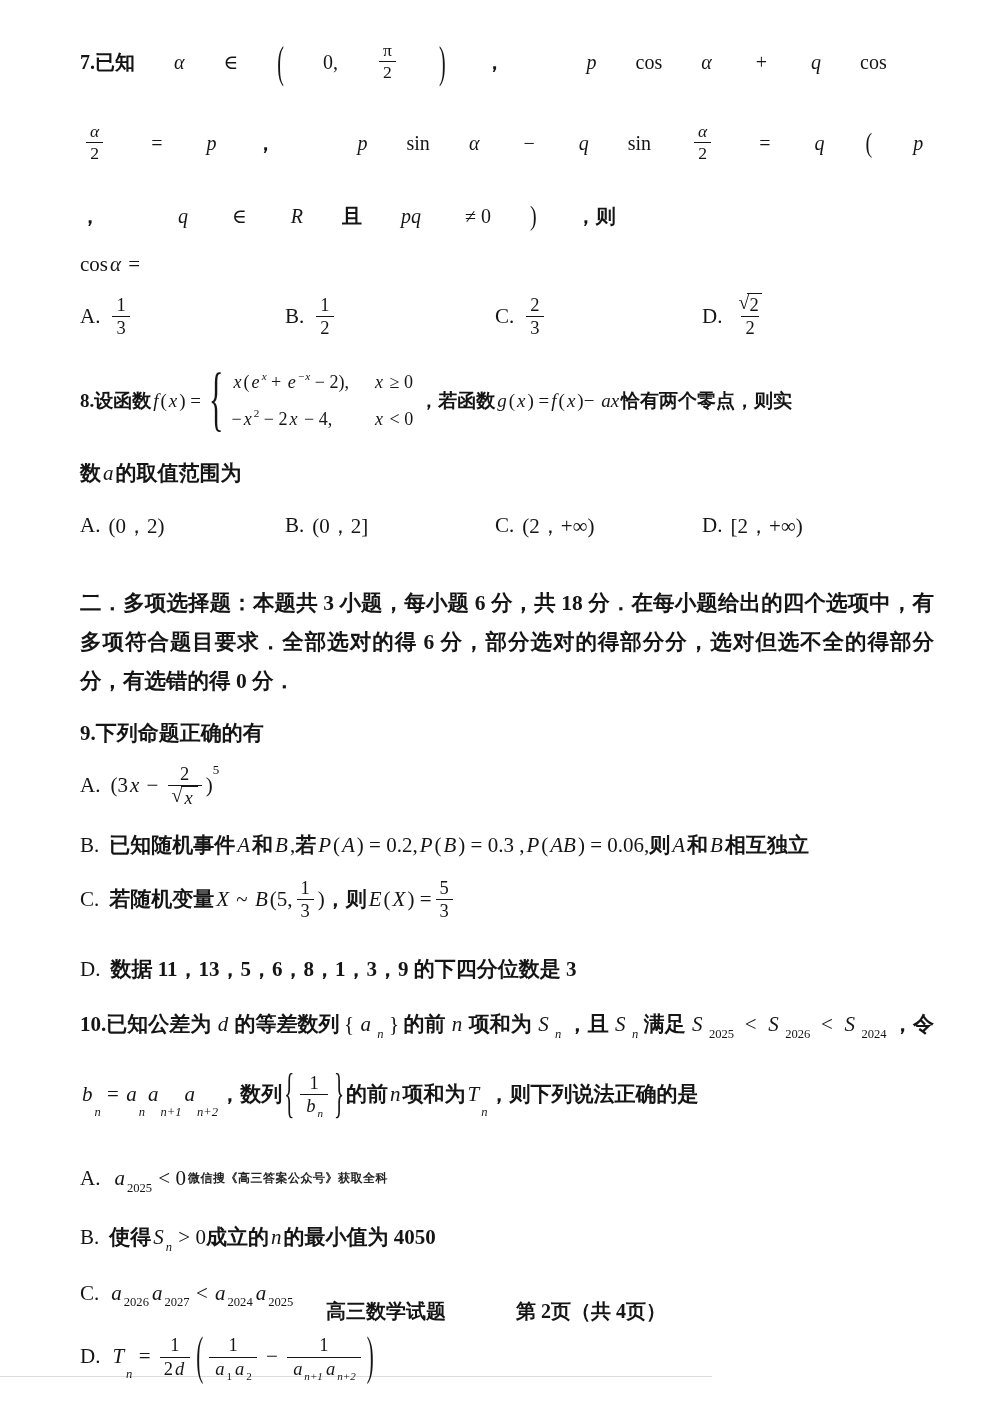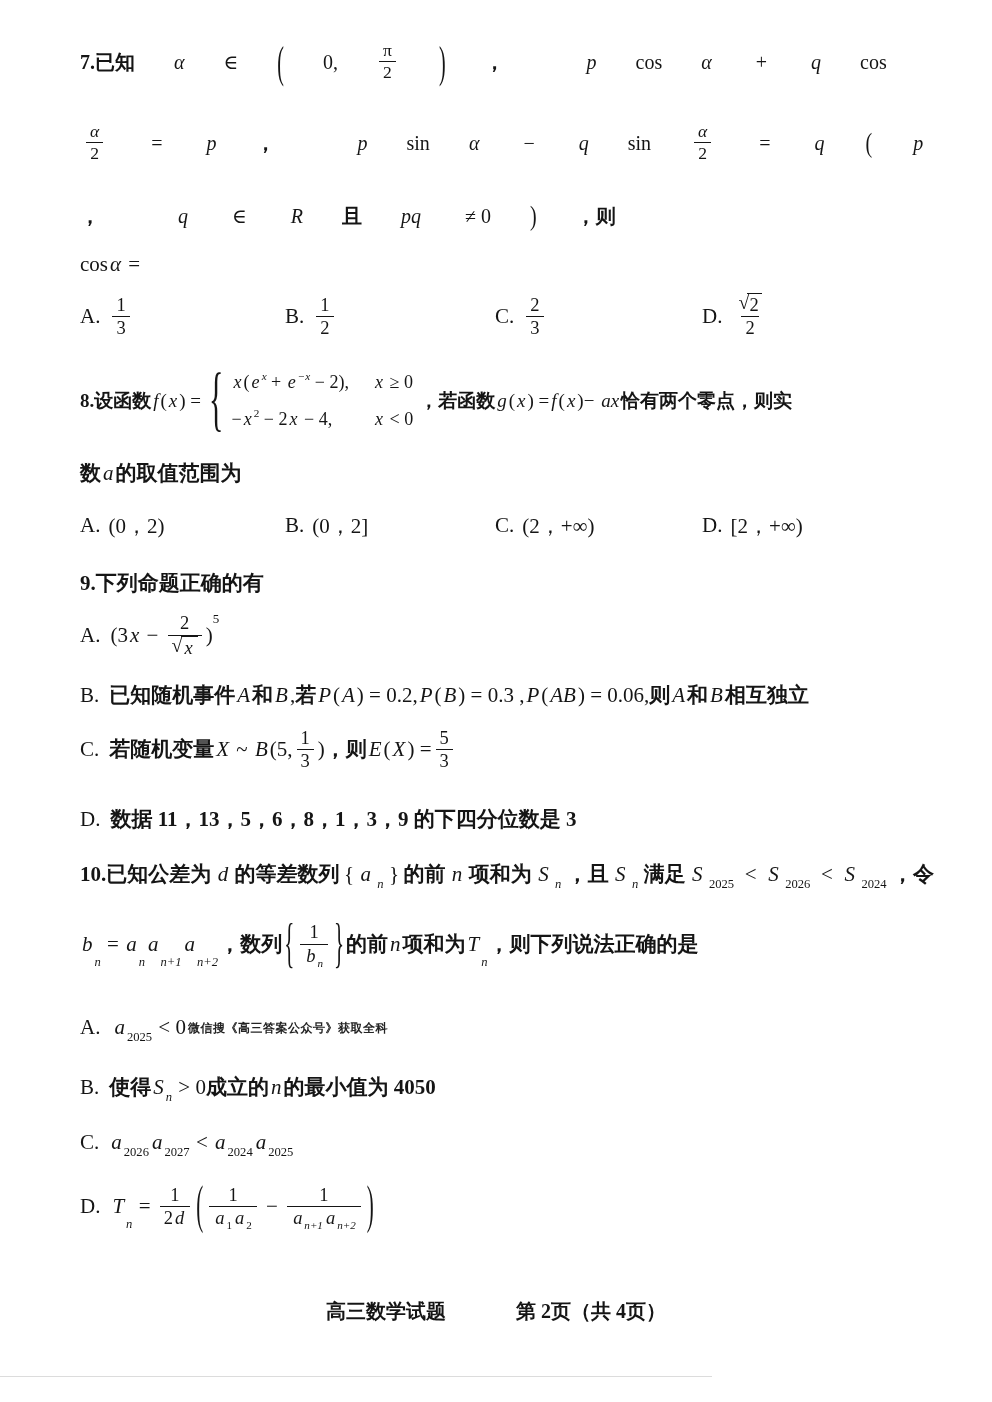--- a/index.html
+++ b/index.html
@@ -39,21 +39,21 @@
   .opt > span{white-space:pre;}
   .opt .lbl{font-weight:500;margin-right:8px;}
   
   .b-q7-stem{margin-top:0;font-size:20px;gap:37px;}
   .b-q7-cos{margin-top:20px;}
   .b-q7-options{margin-top:14px;}
   .b-q8-stem{margin-top:30px;font-size:19px;}
   .b-q8-stem-cont{margin-top:26px;}
   .b-q8-options{margin-top:24px;}
   .b-section2-heading{margin-top:44px;}
-  .b-q9-stem{margin-top:29px;align-items:center;}
+  .b-q9-stem{margin-top:18px;align-items:center;}
   .b-q9-option-a{margin-top:14px;}
   .b-q9-option-b{margin-top:22px;}
   .b-q9-option-c{margin-top:16px;}
   .b-q9-option-d{margin-top:32px;}
   .b-q10-stem-1{margin-top:26px;justify-content:space-between;}
   .b-q10-stem-2{margin-top:32px;}
   .b-q10-option-a{margin-top:46px;}
   .b-q10-option-b{margin-top:30px;}
   .b-q10-option-c{margin-top:26px;}
   .b-q10-option-d{margin-top:26px;}
@@ -170,20 +170,21 @@
       </span>
       <span class="opt">
         <span class="lbl">C.</span>
         <span class="n">(2，+∞)</span>
       </span>
       <span class="opt">
         <span class="lbl">D.</span>
         <span class="n">[2，+∞)</span>
       </span>
     </div>
+    <div class="blk b-section2-heading para"><span class="s">二．多项选择题：本题共 3 小题，每小题 6 分，共 18 分．在每小题给出的四个选项中，有多项符合题目要求．全部选对的得 6 分，部分选对的得部分分，选对但选不全的得部分分，有选错的得 0 分．</span></div>
     <div class="blk b-q9-stem line">
       <span class="s">9.下列命题正确的有</span>
     </div>
     <div class="blk b-q9-option-a line">
       <span class="n">A.</span>
       <span class="sp" style="width: 10px;"></span>
       <span class="n">(3</span>
       <span class="mi">x</span>
       <span class="n"> − </span>
       <span class="frac"><span class="fn"><span class="n">2</span></span><span class="fd"><span class="sqrt"><span class="rs">√</span><span class="rc"><span class="mi">x</span></span></span></span></span>

